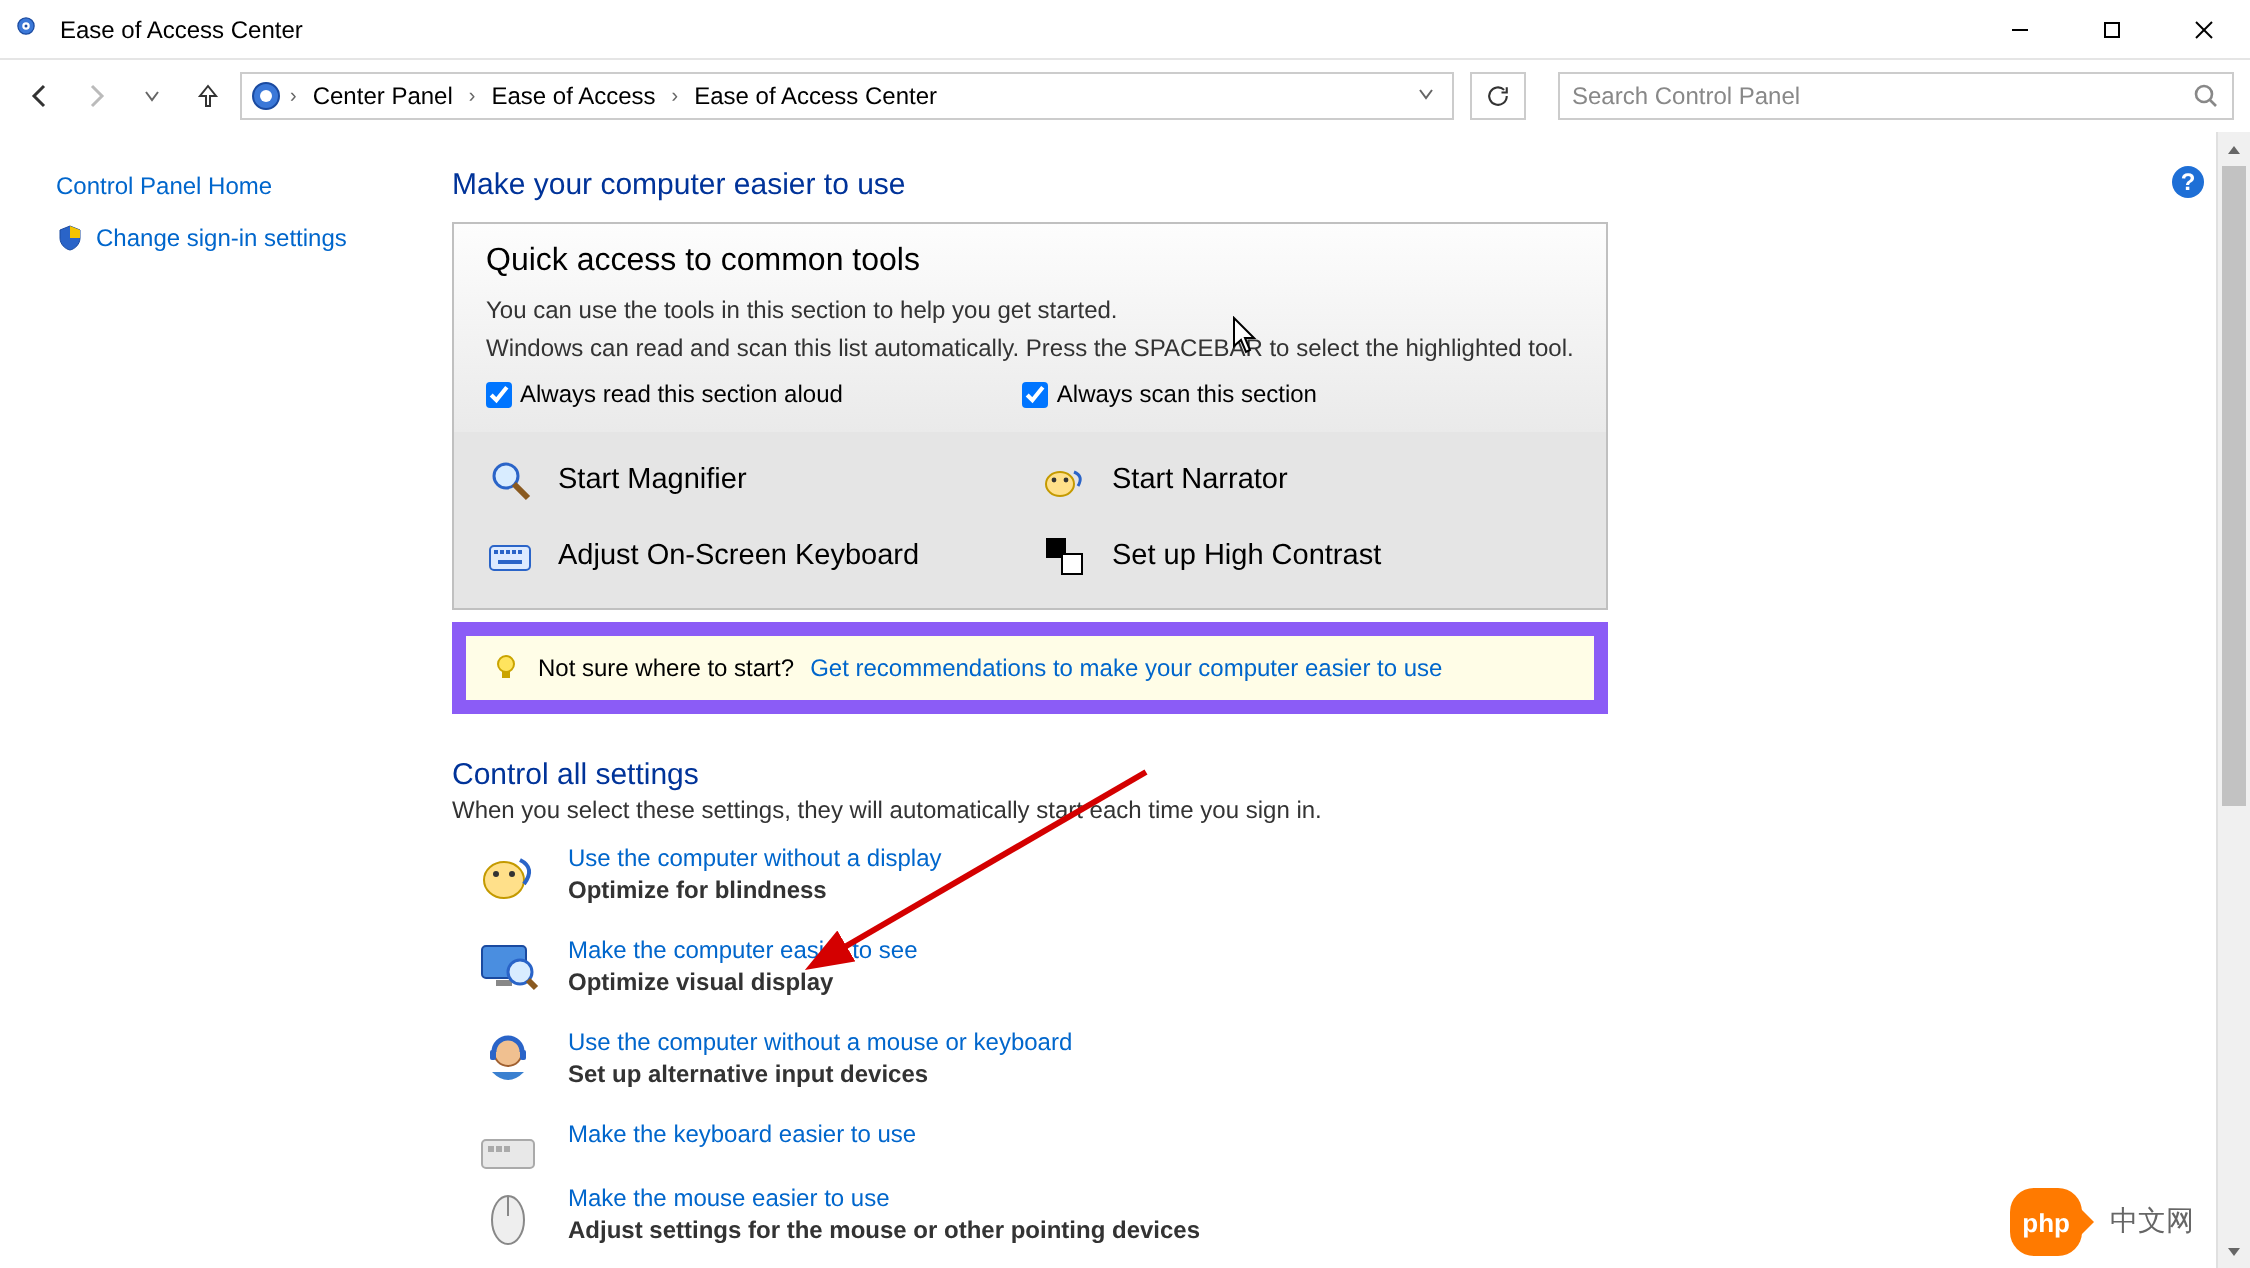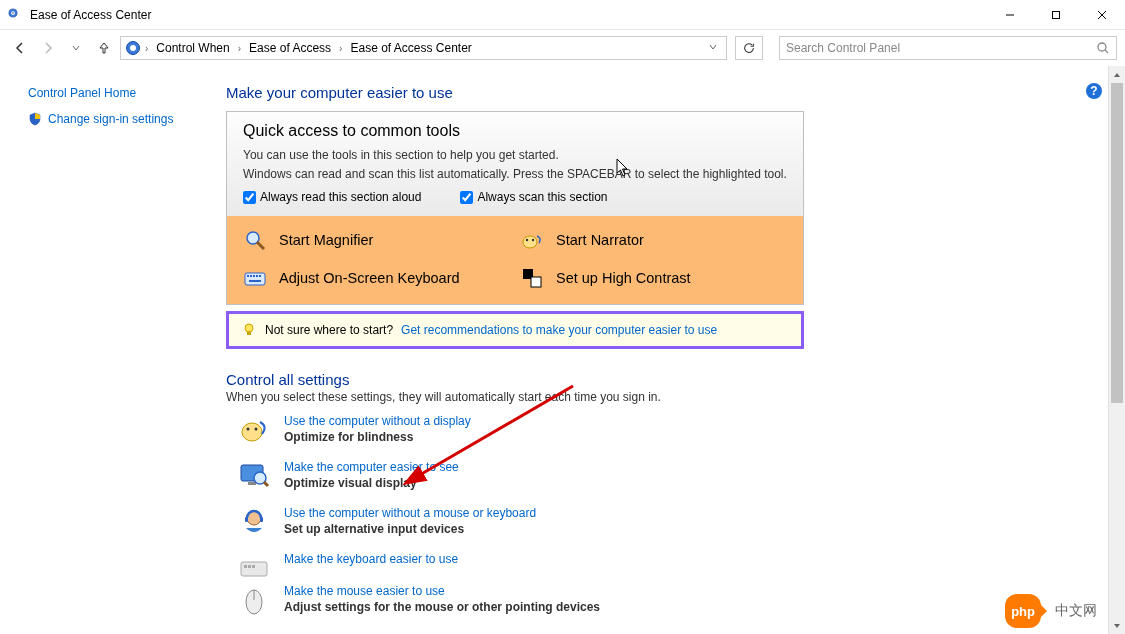--- a/index.html
+++ b/index.html
@@ -37,29 +37,29 @@
   .shield { width: 14px; height: 14px; }
 
   .content { flex:1; padding: 18px 0 0 16px; position: relative; overflow: hidden; }
   .help { position: absolute; right: 22px; top: 16px; width: 18px; height: 18px; }
   .h1 { color: #003399; font-size: 15px; font-weight: 400; margin-bottom: 10px; }
 
   .quickbox { width: 578px; border: 1px solid #c0c0c0; }
   .quickhead { background: linear-gradient(#fdfdfd,#eaeaea); padding: 10px 16px 12px 16px; }
   .quickhead .qt { font-size: 16px; color:#000; margin-bottom: 6px; }
   .quickhead .qd { font-size: 12px; color:#333; line-height: 1.6; }
-  .checks { display:flex; gap: 39px; margin-top: 6px; font-size: 12px; }
+  .checks { display:flex; gap: 90px; margin-top: 6px; font-size: 12px; }
   .checks label { display:flex; align-items:center; gap:4px; }
   .checks input { width: 13px; height: 13px; }
 
-  .quickgrid { display: grid; grid-template-columns: 1fr 1fr; padding: 12px 16px 14px 16px; gap: 14px 10px; background:#fdba74; }
+  .quickgrid { display: grid; grid-template-columns: 1fr 1fr; padding: 12px 16px 14px 16px; gap: 14px 10px; background:#e5e5e5; }
   .qitem { display:flex; align-items:center; gap: 12px; font-size: 14.5px; cursor:pointer; }
   .qicon { width: 24px; height: 24px; flex-shrink:0; }
 
-  .hintbar { width: 578px; background: #fffde7; border: 3px solid #8b5cf6; padding: 8px 12px; margin-top: 6px; display:flex; align-items:center; gap:8px; font-size: 12px; }
+  .hintbar { width: 578px; background: #fffde7; border: 7px solid #8b5cf6; padding: 8px 12px; margin-top: 6px; display:flex; align-items:center; gap:8px; font-size: 12px; }
   .hintbar a { color: #0066cc; text-decoration: none; }
   .bulb { width:16px; height:16px; }
 
   .h2 { color: #003399; font-size: 15px; font-weight: 400; margin-top: 22px; }
   .sub { font-size: 12px; color: #333; margin-top: 2px; margin-bottom: 10px; }
 
   .sett { display:flex; gap: 14px; margin-bottom: 14px; align-items:flex-start; }
   .sett .sicon32 { width: 32px; height: 32px; flex-shrink:0; margin-left: 12px; }
   .sett .txt a { color: #0066cc; font-size: 12px; text-decoration:none; }
   .sett .txt .d { font-size: 12px; color:#333; margin-top:2px;font-weight:bold; }
@@ -135,21 +135,21 @@
     </div>
 
   <div class="addrbox">
     <span class="cp-icon">
       <svg viewBox="0 0 16 16">
           <circle cx="8" cy="8" r="6.5" fill="#3b78d8" stroke="#1a4aa0"></circle>
           <circle cx="8" cy="8" r="3" fill="#fff"></circle>
         </svg>
     </span>
     <span class="chev">›</span>
-    <span class="crumb">Control When</span>
+    <span class="crumb">Center Panel</span>
     <span class="chev">›</span>
     <span class="crumb">Ease of Access</span>
     <span class="chev">›</span>
     <span class="crumb">Ease of Access Center</span>
     <span class="end">
       <span><svg width="10" height="10" viewBox="0 0 10 10">
             <path d="M2 3 L5 7 L8 3" fill="none" stroke="#666" stroke-width="1"></path>
           </svg></span>
     </span>
   </div>

